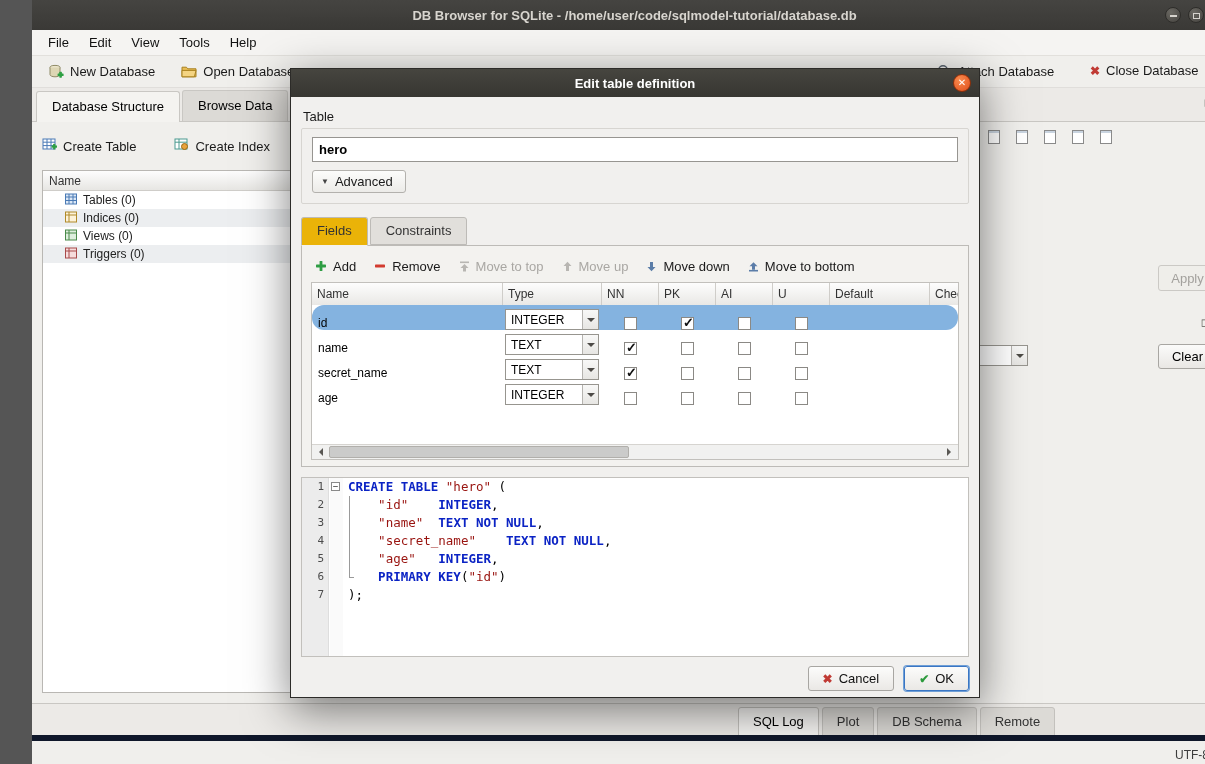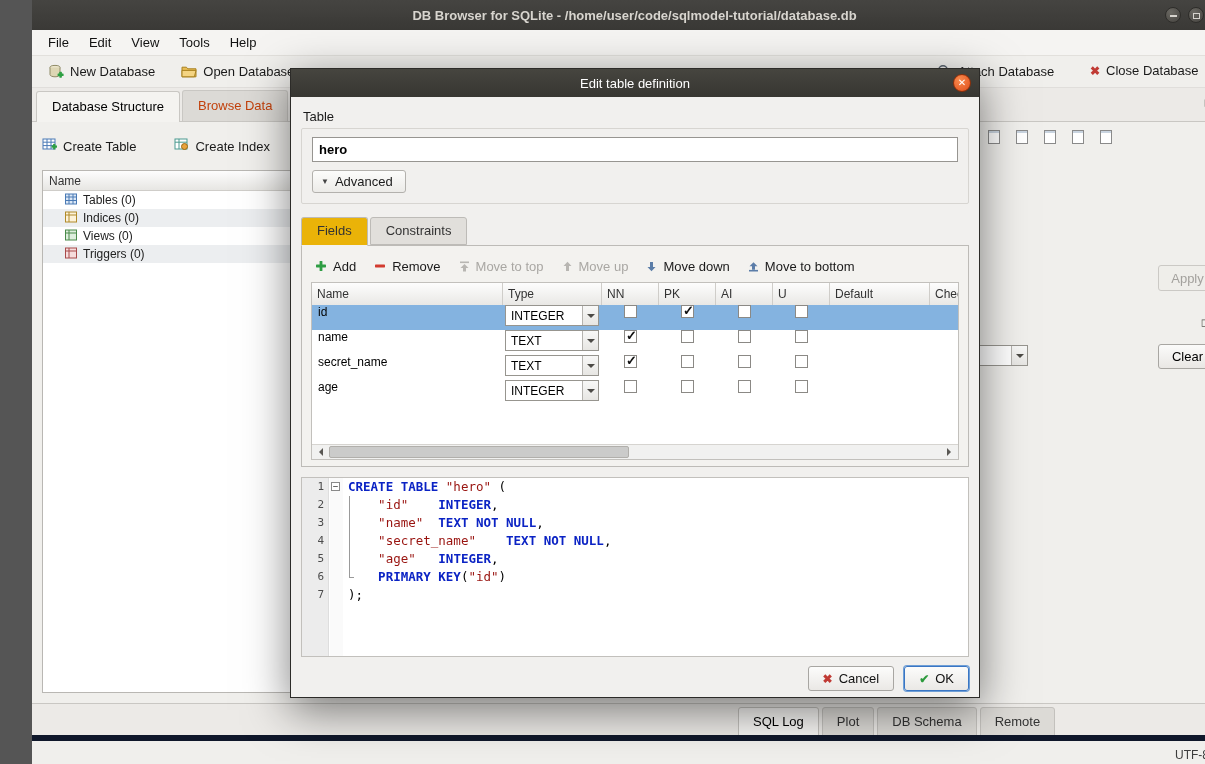--- a/index.html
+++ b/index.html
@@ -21,21 +21,21 @@
   .menu-item { font-size:13px; color:#111; padding:4px 10px; }
 
   
   .toolbar { height:32px; background:#f0efec; display:flex; align-items:center; padding-left:10px; position:relative; border-bottom:1px solid #e0dedb; }
   .tbtn { display:flex; align-items:center; gap:6px; font-size:13px; color:#1a1a1a; padding:4px 6px; }
   .tbtn svg { display:block; }
   .tb-abs { position:absolute; top:3px; }
 
   
   .maintabs { height:34px; background:#eceae7; display:flex; align-items:flex-end; padding-left:4px; position:relative; border-bottom:1px solid #c9c7c3; }
-  .mtab { font-size:13px; padding:7px 15px 8px; border:1px solid #c9c7c3; border-bottom:none; background:#dcdad6; color:#c2410c; margin-right:2px; border-radius:3px 3px 0 0; }
+  .mtab { font-size:13px; padding:7px 15px 8px; border:1px solid #c9c7c3; border-bottom:none; background:#dcdad6; color:#000000; margin-right:2px; border-radius:3px 3px 0 0; }
   .mtab.active { background:#f4f3f0; color:#000; position:relative; top:1px; }
   .corner-icons { position:absolute; right:6px; top:8px; display:flex; gap:9px; }
   .ci { font-size:11px; color:#5a5852; }
 
   
   .structure-panel { position:absolute; left:0; top:122px; width:946px; height:581px; background:#f0efec; padding:10px; }
   .create-row { display:flex; gap:38px; height:28px; align-items:center; }
   .cbtn { display:flex; align-items:center; gap:6px; font-size:13px; color:#1a1a1a; }
   .tree { margin-top:10px; width:928px; height:523px; background:#fff; border:1px solid #b9b7b3; }
   .tree-header { height:20px; background:linear-gradient(#fdfdfd,#e7e6e3); border-bottom:1px solid #cfcdc9; font-size:12px; color:#333; padding:3px 0 0 6px; }
@@ -56,21 +56,21 @@
   .bottom-strip { position:absolute; left:0; top:703px; width:1205px; height:32px; background:#eceae7; border-top:1px solid #c9c7c3;padding-left:40px; }
   .btabs { position:absolute; left:706px; top:3px; display:flex; }
   .btab { font-size:13px; padding:6px 14px 7px; border:1px solid #c3c1bd; background:#dcdad6; color:#333; margin-right:3px; border-radius:3px 3px 0 0; }
   .btab.active { background:#f6f5f3; color:#000; }
   .statusbar { position:absolute; left:0; top:735px; width:1205px; height:29px; background:#f0efec; border-top:6px solid #0f172a; }
   .status-enc { position:absolute; right:28px; top:7px; font-size:12px; color:#3d3d3d; }
 
   
   .dialog { position:absolute; left:258px; top:68px; width:690px; height:630px; background:#f1f0ee; border:1px solid #2c2b28; box-shadow:0 12px 42px rgba(0,0,0,.5); z-index:10; }
   .dlg-titlebar { height:28px; background:linear-gradient(#46453f,#373631); display:flex; align-items:center; justify-content:center; position:relative; }
-  .dlg-title { color:#fff; font-size:13px; font-weight:normal; }
+  .dlg-title { color:#fff; font-size:13px; font-weight:bold; }
   .dlg-close { position:absolute; right:8px; top:5px; width:18px; height:18px; border-radius:50%; background:radial-gradient(circle at 35% 30%, #fb8b4e, #df4e1c); border:1px solid #8f2f09; color:#fff; font-size:10px; line-height:16px; text-align:center; }
   .dlg-body { padding:10px 10px 12px; position:relative; }
 
   .group-label { font-size:13px; color:#1a1a1a; margin:2px 0 4px 2px; }
   .groupbox { border:1px solid #d7d5d1; border-radius:2px; padding:8px 10px 10px; }
   .name-input { width:100%; height:25px; border:1px solid #979591; background:#fff; font-family:"Liberation Sans",sans-serif; font-size:13px; font-weight:bold; color:#000; padding:0 6px; }
   .adv-btn { margin-top:8px; display:inline-flex; align-items:center; gap:6px; font-size:13px; color:#1a1a1a; border:1px solid #b3b1ad; border-radius:3px; background:linear-gradient(#fcfcfb,#ecebe8); padding:3px 12px 3px 8px; }
   .adv-caret { font-size:8px; color:#444; }
 
   .dtabs { display:flex; margin-top:13px; position:relative; z-index:2; }
@@ -80,21 +80,21 @@
 
   .ftoolbar { display:flex; align-items:center; gap:18px; height:28px; padding-left:4px; }
   .fbtn { display:flex; align-items:center; gap:6px; font-size:13px; color:#1a1a1a; }
   .fbtn.disabled { color:#a9a7a3; }
   .fbtn svg { display:block; }
 
   .grid { margin-top:2px; width:648px; height:178px; border:1px solid #c2c0bc; background:#fff; overflow:hidden; display:flex; flex-direction:column; }
   .ghead { display:flex; height:22px; flex:0 0 auto; }
   .hc { padding:4px 0 0 5px; border-right:1px solid #cfcdc9; background:linear-gradient(#fdfdfd,#e9e8e5); font-size:12px; color:#333; overflow:hidden; white-space:nowrap; flex:0 0 auto; }
   .c-name{width:191px}.c-type{width:99px}.c-nn,.c-pk,.c-ai,.c-u{width:57px}.c-def{width:100px}.c-chk{width:100px;border-right:none}
-  .grow { display:flex; height:25px; align-items:flex-start; flex:0 0 auto; }
+  .grow { display:flex; height:25px; align-items:flex-end; flex:0 0 auto;border-radius:12px; }
   .grow.selected { background:#84b3e0; }
   .cell { flex:0 0 auto; font-size:12px; color:#000; overflow:hidden; white-space:nowrap; }
   .cell.name { padding-left:6px; }
   .cell.ck { display:flex; justify-content:center; }
   .combo { display:flex; align-items:center; height:21px; background:#fff; border:1px solid #97958f; margin-left:2px; width:94px; }
   .combo .cv { flex:1; padding-left:5px; font-size:12px; color:#000; }
   .combo .ca { width:16px; align-self:stretch; border-left:1px solid #b5b3af; background:linear-gradient(#f8f8f7,#e7e6e3); display:flex; align-items:center; justify-content:center; }
   .tri-down { width:0; height:0; border:4px solid transparent; border-top-color:#4c4a46; margin-top:4px; }
   .cb { appearance:none; -webkit-appearance:none; width:13px; height:13px; border:1px solid #8b8985; background:#fff; position:relative; }
   .cb:checked::after { content:"✓"; position:absolute; left:1px; top:-3px; font-size:13px; font-weight:bold; color:#111; }

